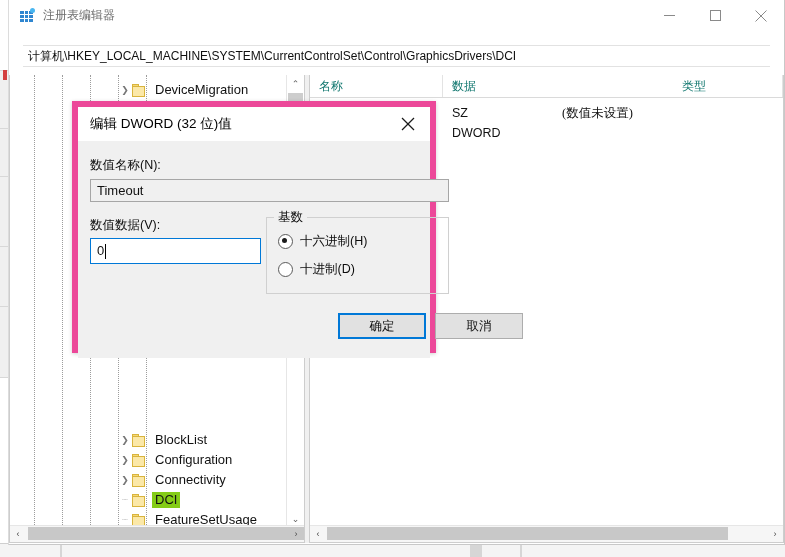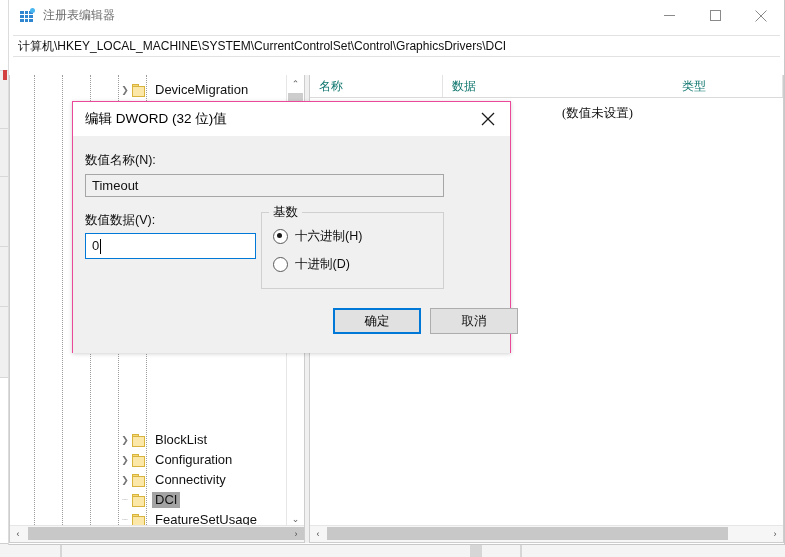--- a/index.html
+++ b/index.html
@@ -132,21 +132,21 @@
   }
   .menu-item {
     font-size: 12px;
     color: #1c1c1c;
     padding: 2px 8px 2px 7px;
     white-space: nowrap;
   }
 
   
   #address-bar {
-    margin: 4px;
+    margin: 14px;
     height: 20px;
     background: #ffffff;
     border-top: 1px solid #e2e2e2;
     border-bottom: 1px solid #e2e2e2;
     display: flex;
     align-items: center;
     padding-left: 5px;
     overflow: hidden;
   }
   #address-text {
@@ -242,21 +242,21 @@
     border-bottom: none;
     box-sizing: border-box;
   }
   .tree-label {
     font-size: 13px;
     color: #111111;
     padding: 0 3px;
     line-height: 16px;
   }
   .tree-row.selected .tree-label {
-    background: #a3a3a3;
+    background: #84cc16;
   }
   .guide {
     position: absolute;
     top: 0;
     width: 0;
     border-left: 1px dotted #9c9c9c;
     height: 452px;
   }
 
   
@@ -352,24 +352,24 @@
   }
   .cell-name { width: 133px; padding-left: 9px; box-sizing: border-box; }
   .cell-type { width: 110px; padding-left: 9px; box-sizing: border-box; }
   .cell-data { flex: 1; padding-left: 9px; box-sizing: border-box; font-family: Liberation Serif, serif; }
 
   
   #edit-dialog {
     position: absolute;
     left: 72px;
     top: 101px;
-    width: 439px;
+    width: 364px;
     height: 252px;
     background: #0ea5e9;
-    border: 1px solid #ec4899;
+    border: 6px solid #ec4899;
     box-sizing: border-box;
     box-shadow: 0 1px 4px rgba(0,0,0,0.18);
   }
   #dialog-titlebar {
     position: relative;
     height: 34px;
     background: #ffffff;
     display: flex;
     align-items: center;
   }

